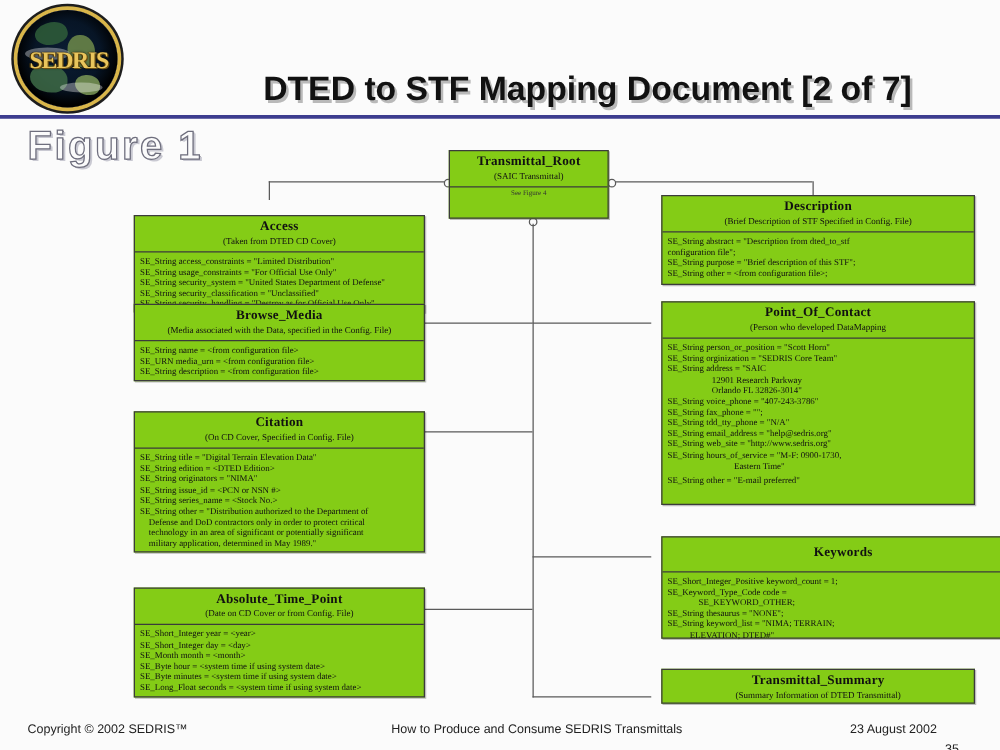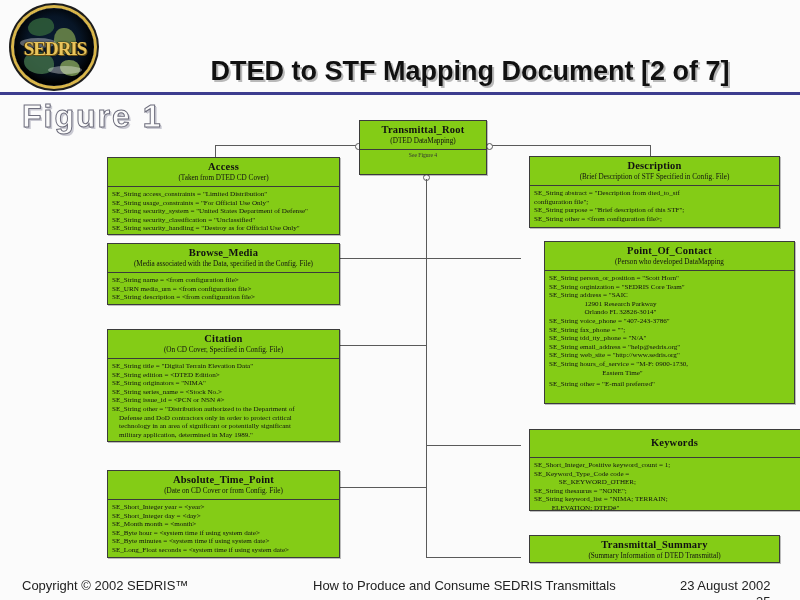--- a/index.html
+++ b/index.html
@@ -84,21 +84,21 @@
   .line{position:absolute;background:#5a5a5a;}
   .hline{height:1px;}
   .vline{width:1px;}
   .port{
     position:absolute;width:5px;height:5px;border:1px solid #5a5a5a;border-radius:50%;
     background:#fbfbfb;
   }
 
   
   .foot-txt{
-    position:absolute;font-family:"Liberation Sans",sans-serif;font-size:13px;color:#222;
+    position:absolute;font-family:"Liberation Sans",sans-serif;font-size:10px;color:#222;
     white-space:nowrap;
   }
 </style>
 </head>
 <body>
 
 <div id="slide">
 
   <div id="logo">
     <div class="globe-outer">
@@ -135,26 +135,26 @@
 
   <div class="line hline" style="left:426px;top:445px;width:95px;"></div>
 
   <div class="line hline" style="left:330px;top:487px;width:96px;"></div>
 
   <div class="line hline" style="left:426px;top:557px;width:95px;"></div>
 
   <div class="box" style="left:359px;top:120px;width:128px;height:55px;">
     <div class="hdr" style="border-bottom:1px solid #3b3b3b;">
       <div class="name">Transmittal_Root</div>
-      <div class="sub">(DTED DataMapping)</div>
+      <div class="sub">(SAIC Transmittal)</div>
     </div>
     <div class="foot" style="border-top:none;">See Figure 4</div>
   </div>
 
-  <div class="box" style="left:107px;top:157px;width:233px;height:78px;">
+  <div class="box" style="left:107px;top:172px;width:233px;height:78px;">
     <div class="hdr">
       <div class="name">Access</div>
       <div class="sub">(Taken from DTED CD Cover)</div>
     </div>
     <div class="attrs">
       <div class="attr">SE_String access_constraints = "Limited Distribution"</div>
       <div class="attr">SE_String usage_constraints = "For Official Use Only"</div>
       <div class="attr">SE_String security_system = "United States Department of Defense"</div>
       <div class="attr">SE_String security_classification = "Unclassified"</div>
       <div class="attr">SE_String security_handling = "Destroy as for Official Use Only"</div>
@@ -179,21 +179,21 @@
       <div class="name">Browse_Media</div>
       <div class="sub">(Media associated with the Data, specified in the Config. File)</div>
     </div>
     <div class="attrs">
       <div class="attr">SE_String name = &lt;from configuration file&gt;</div>
       <div class="attr">SE_URN media_urn = &lt;from configuration file&gt;</div>
       <div class="attr">SE_String description = &lt;from configuration file&gt;</div>
     </div>
   </div>
 
-  <div class="box" style="left:544px;top:241px;width:251px;height:163px;">
+  <div class="box" style="left:529px;top:241px;width:251px;height:163px;">
     <div class="hdr">
       <div class="name">Point_Of_Contact</div>
       <div class="sub">(Person who developed DataMapping</div>
     </div>
     <div class="attrs">
       <div class="attr">SE_String person_or_position = "Scott Horn"</div>
       <div class="attr">SE_String orginization = "SEDRIS Core Team"</div>
       <div class="attr">SE_String address = "SAIC</div>
       <div class="attr">                    12901 Research Parkway</div>
       <div class="attr">                    Orlando FL 32826-3014"</div>
@@ -210,22 +210,22 @@
 
   <div class="box" style="left:107px;top:329px;width:233px;height:113px;">
     <div class="hdr">
       <div class="name">Citation</div>
       <div class="sub">(On CD Cover, Specified in Config. File)</div>
     </div>
     <div class="attrs">
       <div class="attr">SE_String title = "Digital Terrain Elevation Data"</div>
       <div class="attr">SE_String edition = &lt;DTED Edition&gt;</div>
       <div class="attr">SE_String originators = "NIMA"</div>
+      <div class="attr">SE_String issue_id = &lt;PCN or NSN #&gt;</div>
       <div class="attr">SE_String series_name = &lt;Stock No.&gt;</div>
-      <div class="attr">SE_String issue_id = &lt;PCN or NSN #&gt;</div>
       <div class="attr">SE_String other = "Distribution authorized to the Department of</div>
       <div class="attr">    Defense and DoD contractors only in order to protect critical</div>
       <div class="attr">    technology in an area of significant or potentially significant</div>
       <div class="attr">    military application, determined in May 1989."</div>
     </div>
   </div>
 
   <div class="box" style="left:529px;top:429px;width:291px;height:82px;">
     <div class="hdr" style="padding:7px 2px 7px;">
       <div class="name">Keywords</div>

